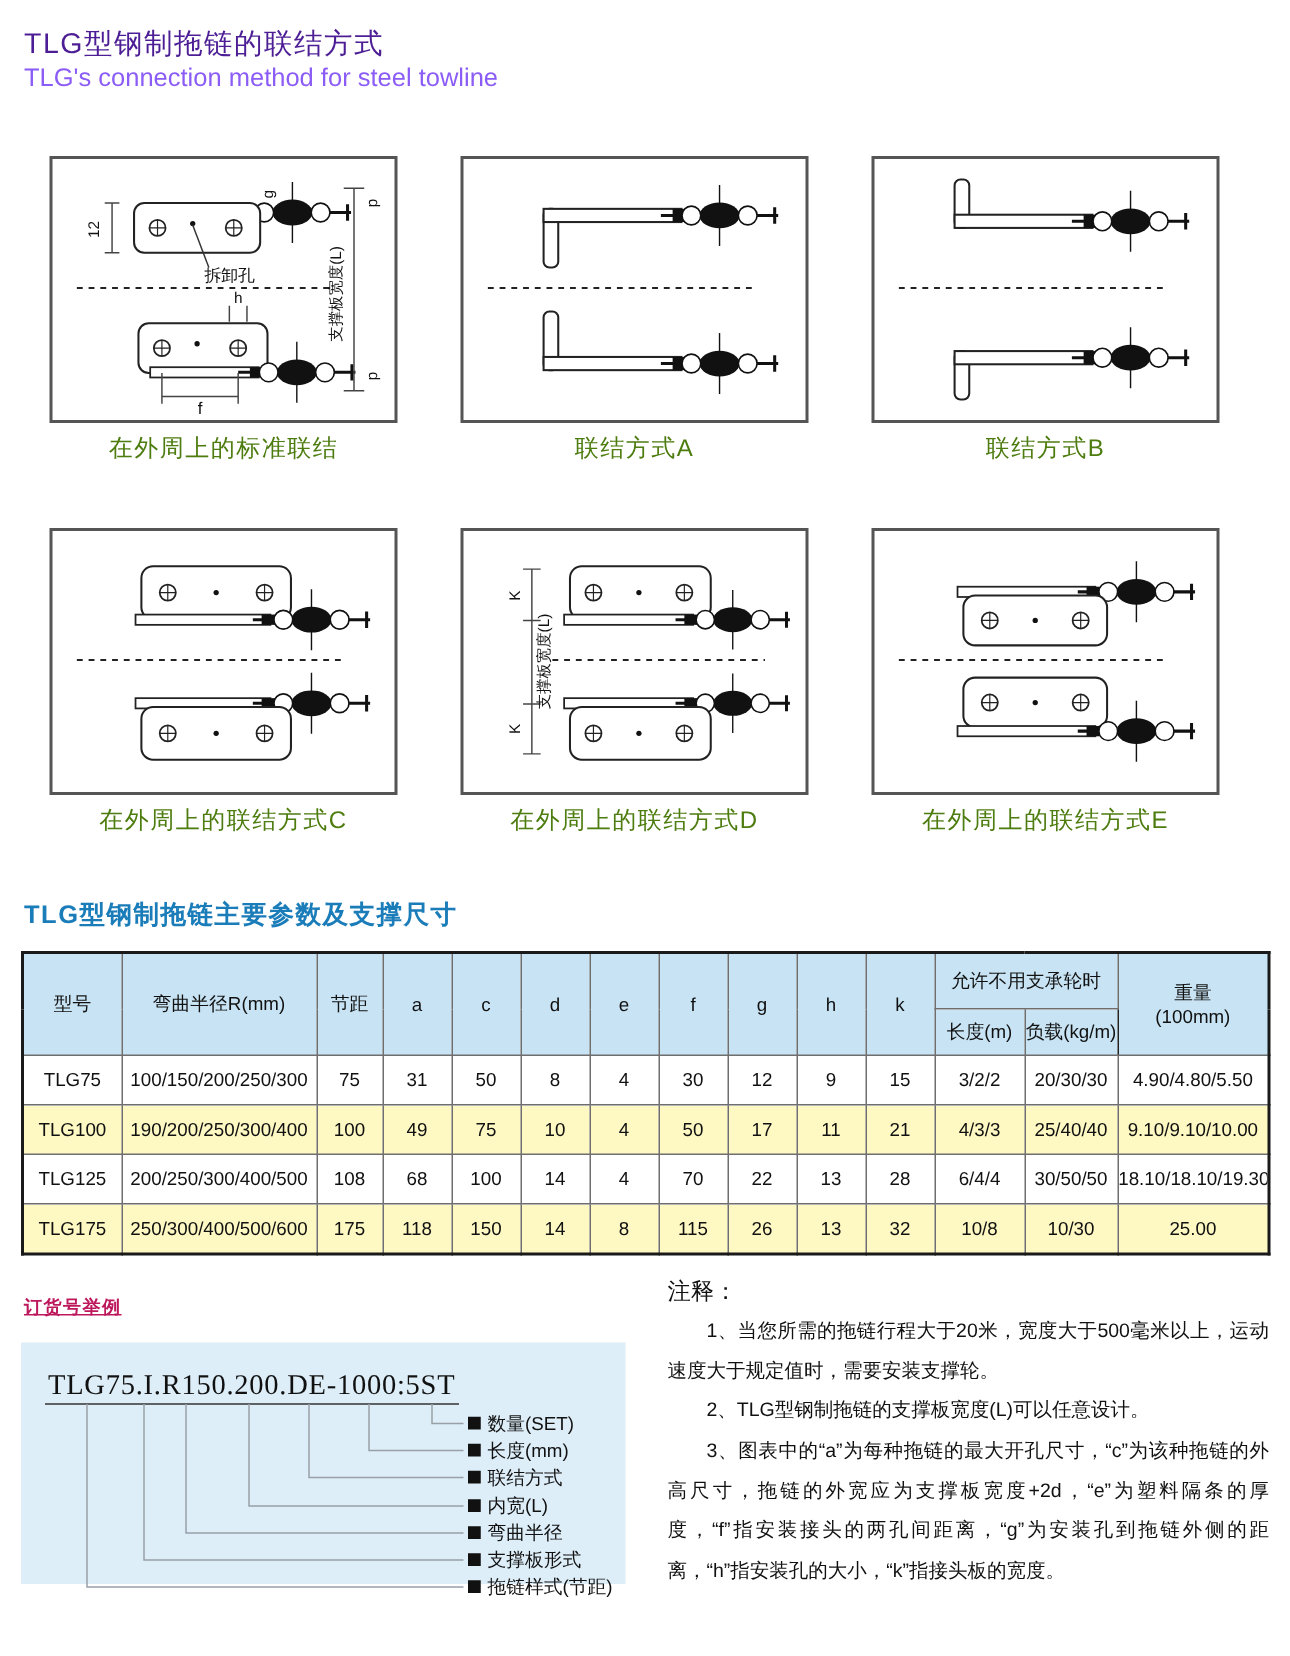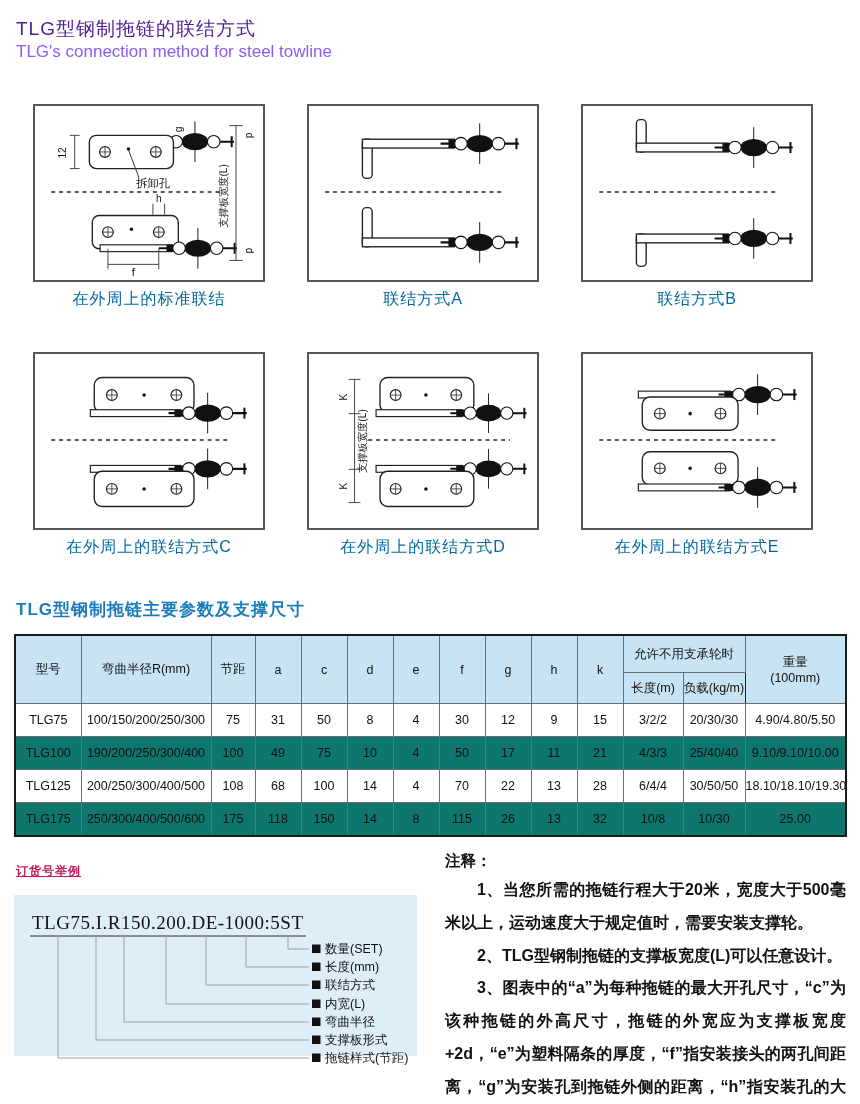--- a/index.html
+++ b/index.html
@@ -12,21 +12,21 @@
   .title-en{color:#8b5cf6;font-size:17px;font-weight:400;margin:0 0 0 2px;}
 
   .diagram-grid{
     display:grid;grid-template-columns:repeat(3,232px);
     column-gap:46px;row-gap:28px;padding-left:19px;margin-top:42px;gap:42px;
   }
   figure.diagram{margin:0;}
   .dbox{width:228px;height:174px;border:2px solid #555;background:#fff;}
   .dbox svg{display:block;width:228px;height:174px;}
   figcaption{
-    text-align:center;font-size:16px;color:#0369a1;margin-top:7px;letter-spacing:1px;
+    text-align:center;font-size:16px;color:#4d7c0f;margin-top:7px;letter-spacing:1px;
   }
   
   .plate{fill:#fff;stroke:#222;stroke-width:1.4;}
   .bar{fill:#fff;stroke:#222;stroke-width:1.2;}
   .conn{fill:#111;}
   .dash{stroke:#222;stroke-width:1.4;stroke-dasharray:4 4;fill:none;}
   .dim{stroke:#444;stroke-width:1;fill:none;}
   .lead{stroke:#333;stroke-width:1;fill:none;}
   .dtext{font-size:10.5px;fill:#111;font-family:"Liberation Sans",sans-serif;}
   .ltext{font-size:11.5px;fill:#111;font-family:"Liberation Sans",sans-serif;}
@@ -37,34 +37,34 @@
     border-collapse:collapse;table-layout:fixed;width:831px;
     border:2px solid #1a1a1a;font-size:12.5px;
   }
   table.params th,table.params td{
     border:1px solid #6e6e6e;text-align:center;vertical-align:middle;
     padding:0;white-space:nowrap;overflow:hidden;
   }
   table.params th{background:#c8e4f4;font-weight:400;height:30px;}
   table.params tr.h1 th{height:36px;}
   table.params td{height:32px;background:#fff;}
-  table.params tr.alt td{background:#0f766e;}
+  table.params tr.alt td{background:#fef9c3;}
   .bl-dark{border-left:1.5px solid #222 !important;}
 
   .order-title{color:#be185d;font-size:12px;font-weight:bold;letter-spacing:1px;margin:26px 0 15px 2px;text-decoration:underline;}
   .bottom-row{display:flex;align-items:flex-start;}
   .order-box{width:403px;height:161px;background:#ddeef8;flex:0 0 auto;}
   .order-box svg{display:block;width:403px;height:207px;}
   .codetext{font-family:"Liberation Serif",serif;font-size:19px;fill:#111;letter-spacing:0.5px;}
   .calltext{font-size:12.5px;fill:#111;font-family:"Liberation Sans",sans-serif;}
   .callline{stroke:#98a0a6;stroke-width:1;fill:none;}
 
   .notes{margin-left:28px;width:402px;margin-top:-44px;}
-  .notes-title{font-size:15.5px;font-weight:bold;margin-bottom:2px;}
-  .notes p{margin:0;font-size:16px;line-height:2.05;text-indent:2em;text-align:justify;font-weight:bold;}
+  .notes-title{font-size:15.5px;font-weight:normal;margin-bottom:2px;}
+  .notes p{margin:0;font-size:13px;line-height:2.05;text-indent:2em;text-align:justify;}
 </style>
 </head>
 <body>
 
 <div class="page">
 
   <div class="title-zh">TLG型钢制拖链的联结方式</div>
   <div class="title-en">TLG's connection method for steel towline</div>
 
   <div class="diagram-grid">

